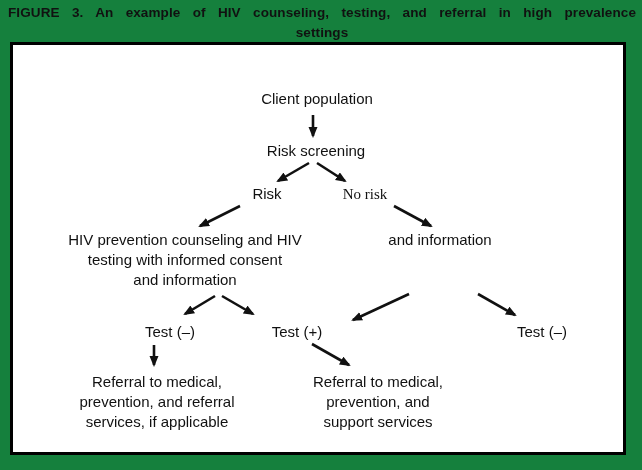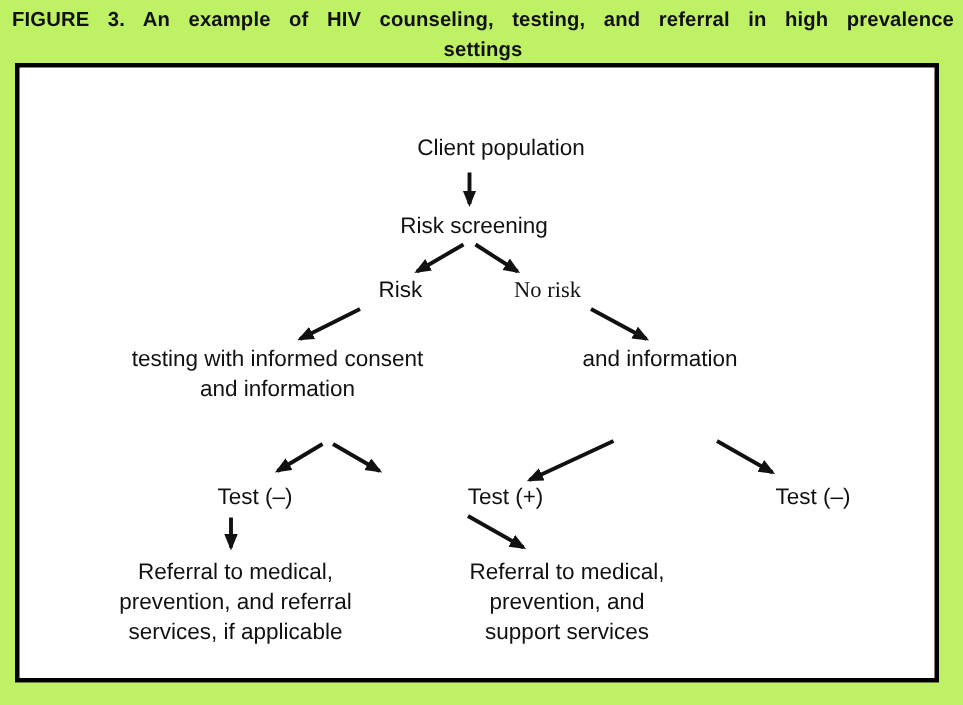--- a/index.html
+++ b/index.html
@@ -1,20 +1,20 @@
 <!DOCTYPE html>
 <html><head>
 <meta charset="utf-8">
 <style>
   html, body { margin: 0; padding: 0; background: #ffffff; }
   .page {
     position: relative;
     width: 642px;
     height: 470px;
-    background: #bef264;
+    background: #15803d;
     color: #111111;
     font-family: "Liberation Sans", "DejaVu Sans", sans-serif;
     overflow: hidden;
   }
   .figure-title {
     position: absolute;
     left: 8px;
     top: 3px;
     width: 628px;
     font-size: 13.5px;
@@ -84,40 +84,41 @@
     <line x1="240" y1="206" x2="200" y2="226" marker-end="url(#ah)"></line>
     <line x1="394" y1="206" x2="431" y2="226" marker-end="url(#ah)"></line>
     <line x1="215" y1="296" x2="185" y2="314" marker-end="url(#ah)"></line>
     <line x1="222" y1="296" x2="253" y2="314" marker-end="url(#ah)"></line>
     <line x1="409" y1="294" x2="353" y2="320" marker-end="url(#ah)"></line>
     <line x1="478" y1="294" x2="515" y2="315" marker-end="url(#ah)"></line>
     <line x1="154" y1="345" x2="154" y2="365" marker-end="url(#ah)"></line>
     <line x1="312" y1="344" x2="349" y2="365" marker-end="url(#ah)"></line>
   </svg>
 
-  <div class="node" style="left:334px; top:89px;">Client population</div>
+  <div class="node" style="left:317px; top:89px;">Client population</div>
 
   <div class="node" style="left:316px; top:141px;">Risk screening</div>
 
   <div class="node" style="left:267px; top:184px;">Risk</div>
 
   <div class="node" style="left:365px; top:184px;font-family:Liberation Serif, serif;">No risk</div>
 
   <div class="node" style="left:185px; top:230px;">
+    <div class="ln">HIV prevention counseling and HIV</div>
     <div class="ln">testing with informed consent</div>
     <div class="ln">and information</div>
   </div>
 
   <div class="node" style="left:440px; top:230px;">
     <div class="ln">and information</div>
   </div>
 
   <div class="node" style="left:170px; top:322px;">Test (–)</div>
 
-  <div class="node" style="left:297px; top:322px;margin-left:40px;">Test (+)</div>
+  <div class="node" style="left:297px; top:322px;">Test (+)</div>
 
   <div class="node" style="left:542px; top:322px;">Test (–)</div>
 
   <div class="node" style="left:157px; top:372px;">
     <div class="ln">Referral to medical,</div>
     <div class="ln">prevention, and referral</div>
     <div class="ln">services, if applicable</div>
   </div>
 
   <div class="node" style="left:378px; top:372px;">

